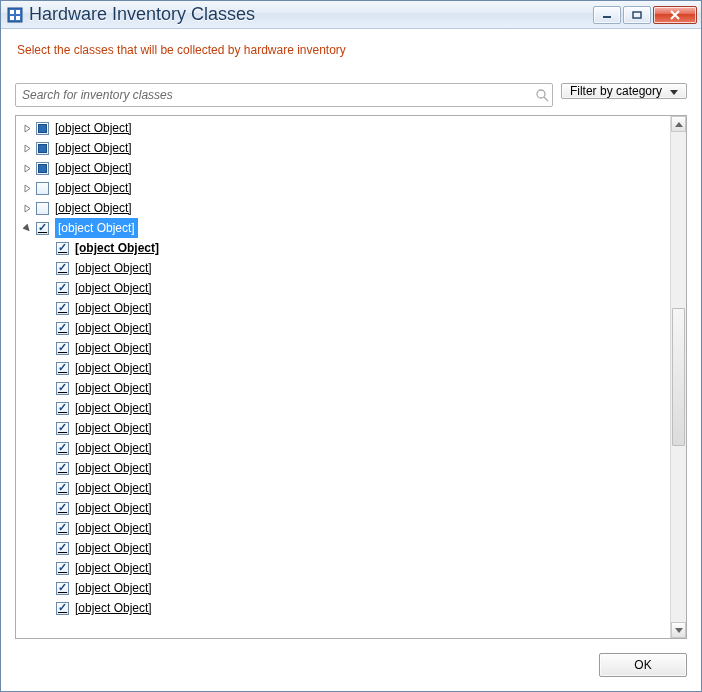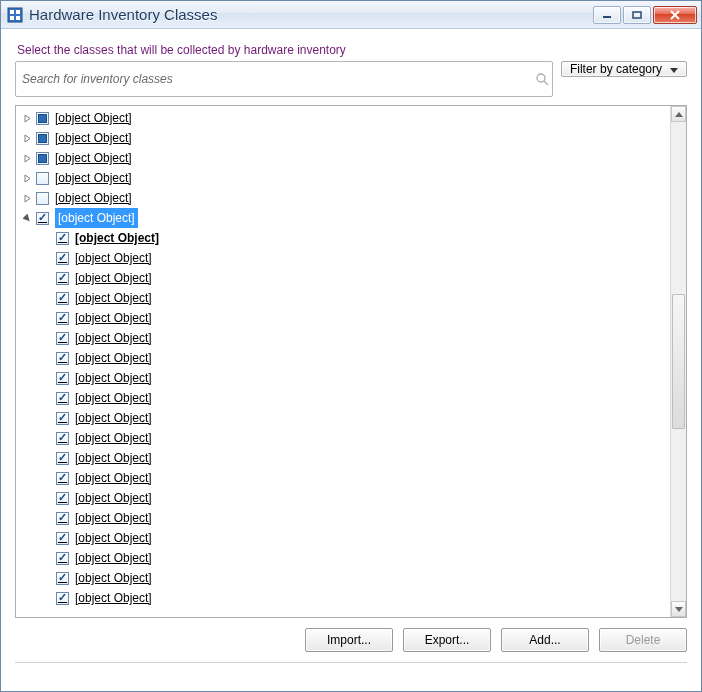--- a/index.html
+++ b/index.html
@@ -25,21 +25,21 @@
     display: flex; align-items: center;
     padding: 0 4px 0 6px;
     gap: 6px;
   }
   .titlebar .appicon {
     width: 16px; height: 16px;
     display: inline-flex; align-items: center; justify-content: center;
   }
   .titlebar .title {
     flex: 1;
-    font-size: 15px; color: #1b3a5e;
+    font-size: 18px; color: #1b3a5e;
     text-shadow: 0 1px 0 #fff;
   }
   .winbtns { display: flex; gap: 2px; }
   .winbtn {
     width: 28px; height: 18px;
     border: 1px solid #9bb0c8;
     border-radius: 2px;
     background: linear-gradient(#fafcff,#dde7f3);
     display: inline-flex; align-items: center; justify-content: center;
     box-shadow: inset 0 0 0 1px rgba(255,255,255,0.7);
@@ -48,33 +48,33 @@
   .winbtn.close {
     width: 44px;
     background: linear-gradient(#f6b7ad,#e56a56 45%,#d84528 46%,#e97b63);
     border-color: #a63c28;
   }
   .content {
     flex: 1; display: flex; flex-direction: column;
     padding: 12px 14px 0 14px;
     overflow: hidden;
   }
-  .instruction { margin: 2px 0 4px 2px; color: #701a75; }
+  .instruction { margin: 2px 0 26px 2px; color: #c2410c; }
   .toolbar {
     display: flex; align-items: stretch; gap: 8px;
     margin-bottom: 8px;
   }
   .searchwrap {
     flex: 1;
     position: relative;
     border: 1px solid #b5b5b5;
     border-radius: 2px;
     background: #fff;
     display: flex; align-items: center;
-    height: 36px;
+    height: 24px;
   }
   .searchwrap input {
     flex: 1; border: none; outline: none;
     font: inherit; padding: 0 6px;
     background: transparent;
     color: #000;
   }
   .searchwrap input::placeholder { color: #6b6b6b; font-style: italic; }
   .searchicon { width: 20px; display: flex; align-items: center; justify-content: center; opacity:0.55; }
   .dropbtn {
@@ -382,24 +382,19 @@
           <div class="sb-thumb"></div>
         </div>
         <div class="sb-btn" style="position:absolute;bottom:0;">
           <svg width="8" height="5" viewBox="0 0 8 5">
               <path d="M0 0 L4 5 L8 0 Z" fill="#666"></path>
             </svg>
         </div>
       </div>
     </div>
 
-    <div class="btnrow">
-      <button class="pushbtn">Import...</button>
-      <button class="pushbtn">Export...</button>
-      <button class="pushbtn">Add...</button>
-      <button class="pushbtn" disabled="">Delete</button>
-    </div>
   </div>
 
   <div class="footer">
+    <button class="pushbtn">OK</button>
   </div>
 
 </div>
 
 </body></html>

